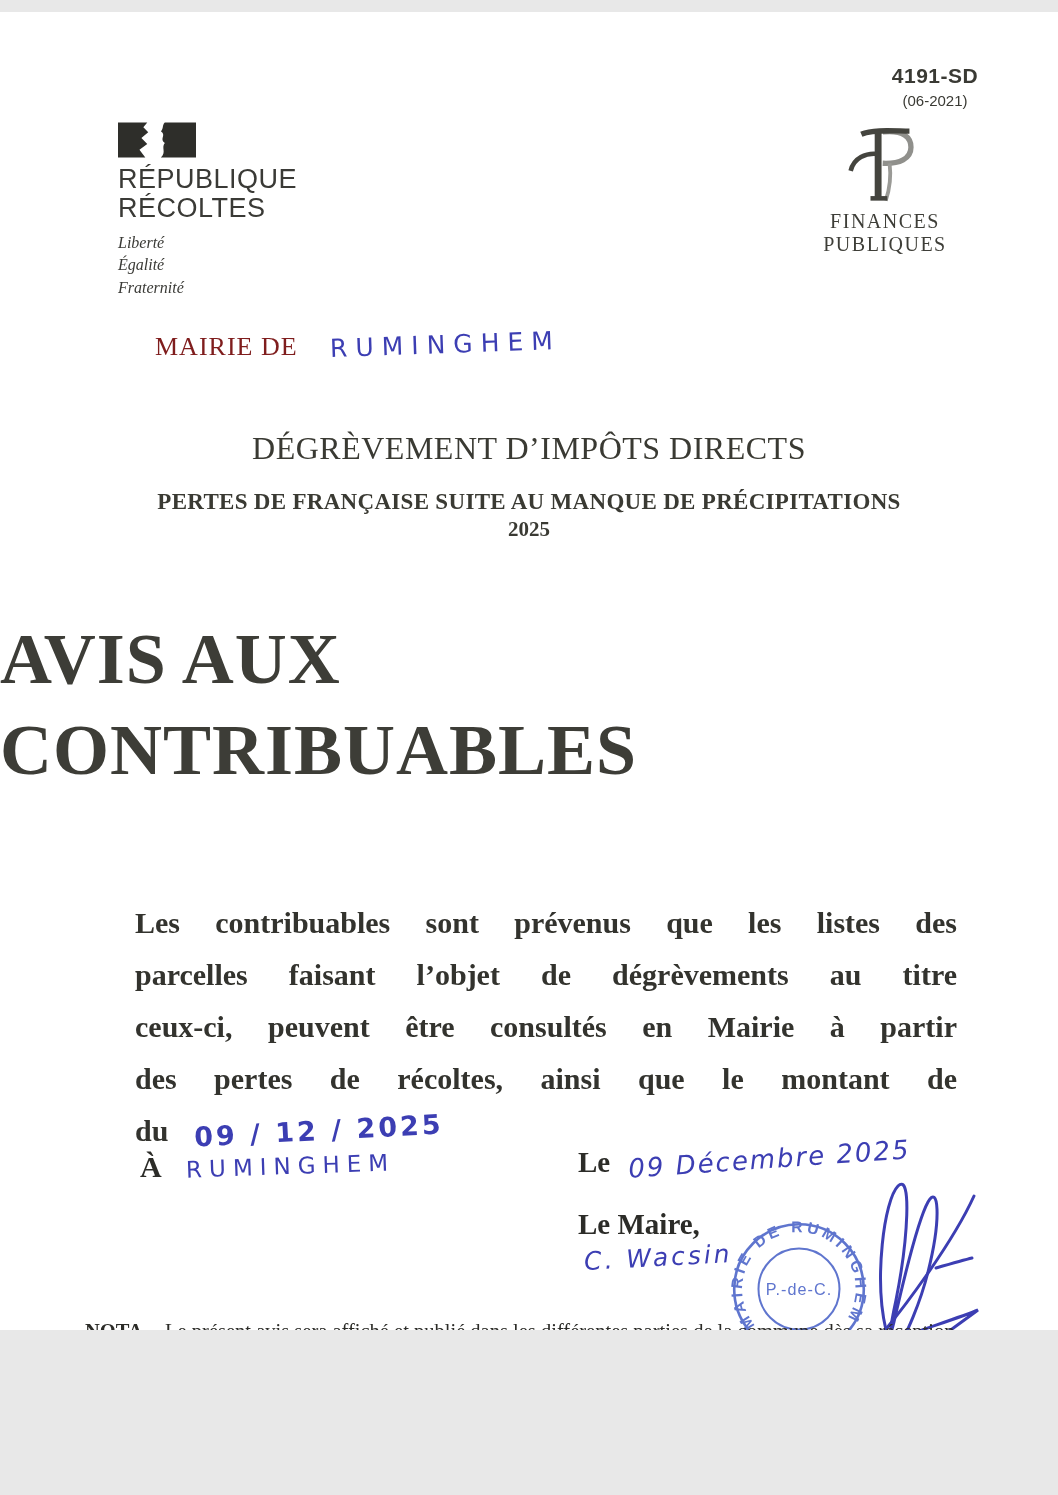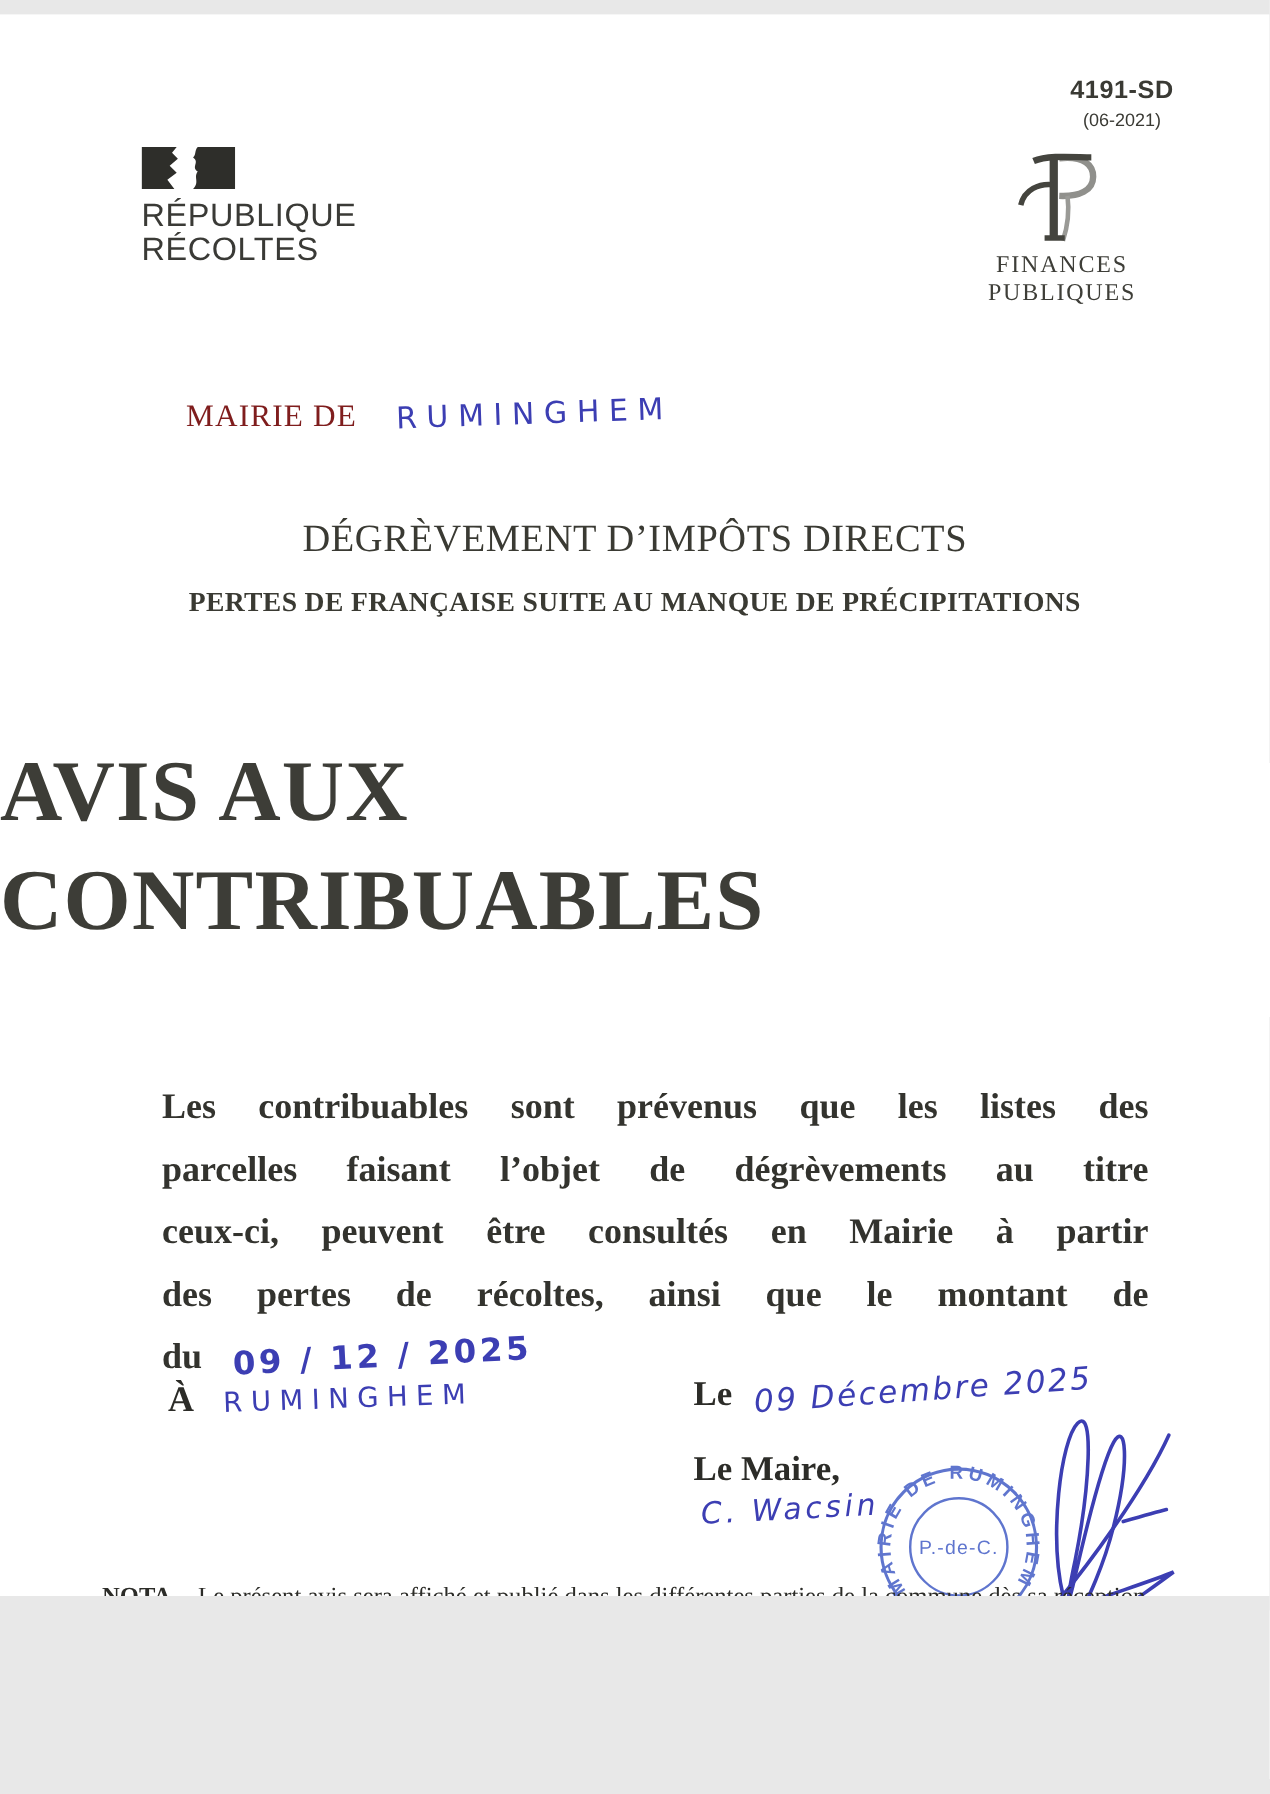--- a/index.html
+++ b/index.html
@@ -92,20 +92,25 @@
 
   <div class="rf-block">
     <svg class="marianne" viewBox="0 0 80 36">
       <path fill="#2e2e2a" d="M0,0 H30 L26,5 L31,10 L24,16 L30,22 L22,28 L28,36 H0 Z"></path>
       <path fill="#2e2e2a" d="M48,0 H80 V36 H44 C50,30 44,26 48,21 C42,17 50,13 44,9 C47,6 45,3 48,0 Z"></path>
     </svg>
     <div class="rf-name">
       <div>RÉPUBLIQUE</div>
       <div>RÉCOLTES</div>
     </div>
+    <div class="motto">
+      <div>Liberté</div>
+      <div>Égalité</div>
+      <div>Fraternité</div>
+    </div>
   </div>
 
   <div class="fp-block">
     <svg class="fp-mono" viewBox="0 0 110 110">
       <path d="M52,13 C80,10 89,21 89,33 C89,48 74,55 52,54" stroke="#90908c" stroke-width="7" fill="none"></path>
       <path d="M61,54 C63,70 61,88 56,103" stroke="#9a9a96" stroke-width="5" fill="none"></path>
       <path d="M24,16 C40,9 70,12 87,12" stroke="#44443e" stroke-width="7" fill="none"></path>
       <path d="M46,11 V100" stroke="#44443e" stroke-width="9" fill="none"></path>
       <path d="M10,64 C14,47 30,40 46,42" stroke="#44443e" stroke-width="6" fill="none"></path>
       <path d="M36,100 H58" stroke="#44443e" stroke-width="6" fill="none"></path>
@@ -113,20 +118,21 @@
     <div class="fp-label">FINANCES PUBLIQUES</div>
   </div>
 
   <div class="mairie-line">
     <span class="mairie-label">MAIRIE DE</span>
     <span class="hw hw-caps">RUMINGHEM</span>
   </div>
 
   <div class="title1">DÉGRÈVEMENT D’IMPÔTS DIRECTS</div>
   <div class="title2">PERTES DE FRANÇAISE SUITE AU MANQUE DE PRÉCIPITATIONS</div>
+  <div class="year">2025</div>
 
   <div class="main-heading">
     <div>AVIS AUX</div>
     <div>CONTRIBUABLES</div>
   </div>
 
   <div class="paragraph">
     <div class="jline">Les contribuables sont prévenus que les listes des</div>
     <div class="jline">parcelles faisant l’objet de dégrèvements au titre</div>
     <div class="jline">ceux-ci, peuvent être consultés en Mairie à partir</div>

